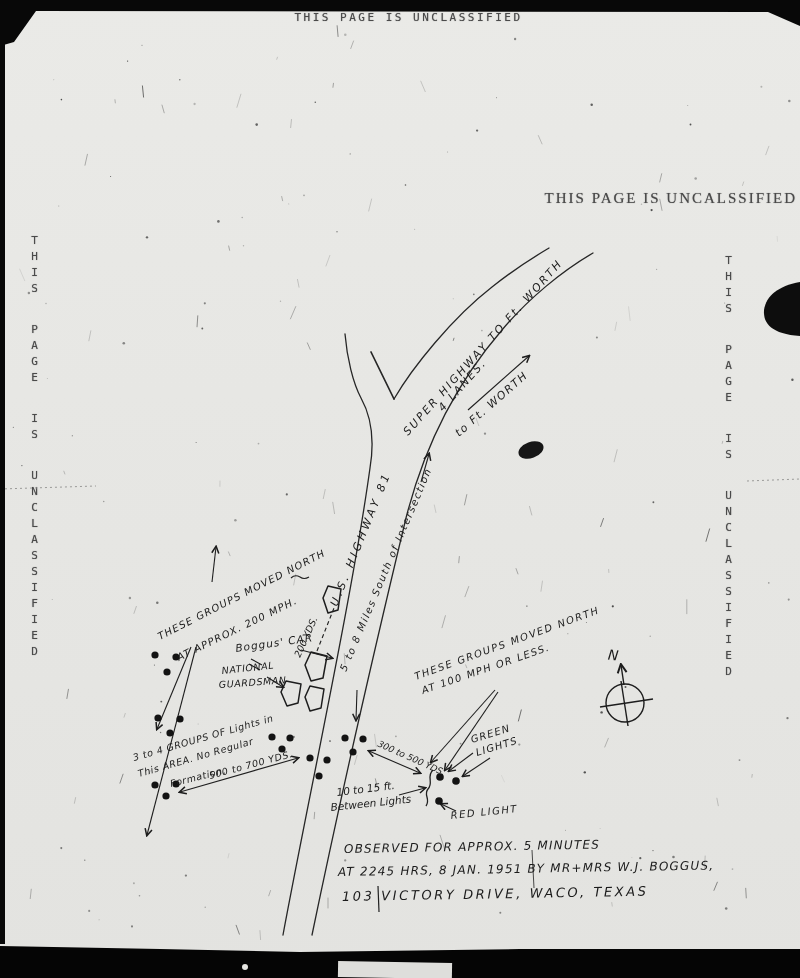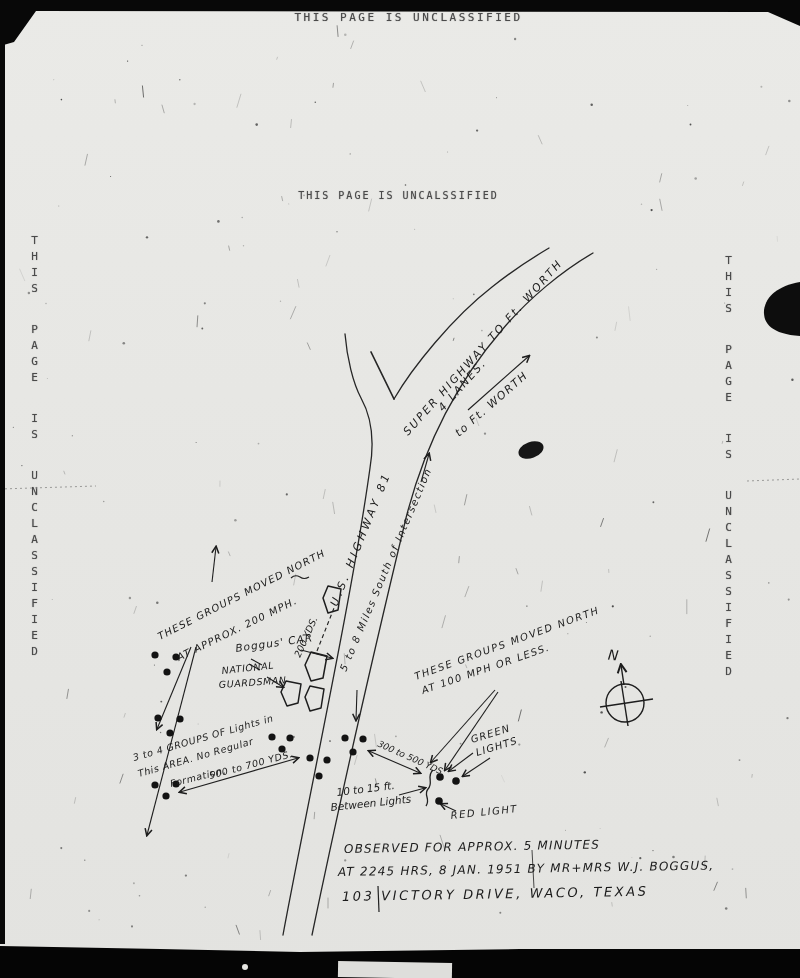--- a/index.html
+++ b/index.html
@@ -2,21 +2,21 @@
 <html><head>
 <meta charset="utf-8">
 <style>
   html,body{margin:0;padding:0;}
   #page{position:relative;width:800px;height:978px;overflow:hidden;
     background:linear-gradient(180deg,#eaeae7 0%,#e7e7e4 40%,#e3e3e0 100%);
     font-family:"DejaVu Sans",sans-serif;padding-left:17px;}
   .typed{position:absolute;font-family:"DejaVu Sans Mono","Liberation Mono",monospace;
     color:#4a4a4a;text-shadow:0 0 1px rgba(74,74,74,.65);}
   .banner-top{top:11px;left:0;right:0;text-align:center;font-size:11px;letter-spacing:2.5px;}
-  .banner-center{top:190px;left:0;right:20px;text-align:center;font-size:10px;letter-spacing:2px;}
+  .banner-center{top:190px;left:0;right:20px;text-align:right;font-size:15px;letter-spacing:2px;font-family:Liberation Serif, serif;}
   .vmargin{font-size:11px;letter-spacing:3px;word-spacing:9px;
     writing-mode:vertical-rl;text-orientation:upright;white-space:nowrap;}
   .vmargin-left{top:234px;left:28px;}
   .vmargin-right{top:254px;left:722px;}
   svg{position:absolute;top:0;left:0;}
   svg text{fill:#1c1c1c;font-family:"DejaVu Sans",sans-serif;font-style:italic;}
   .hw10{font-size:10px;letter-spacing:1.2px;}
   .hw95{font-size:9.5px;letter-spacing:0.6px;}
   .cap{font-size:12px;letter-spacing:1.2px;}
 </style>

